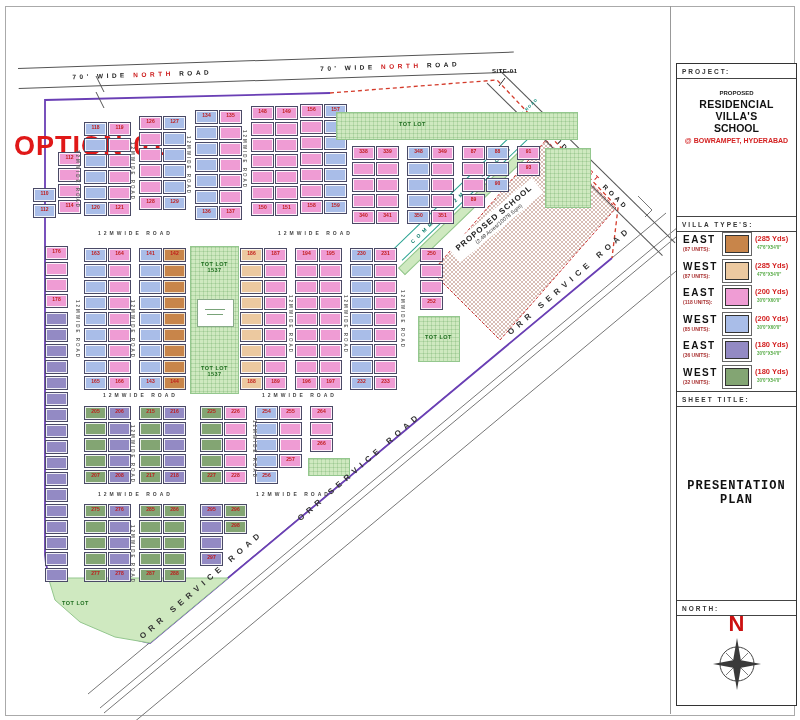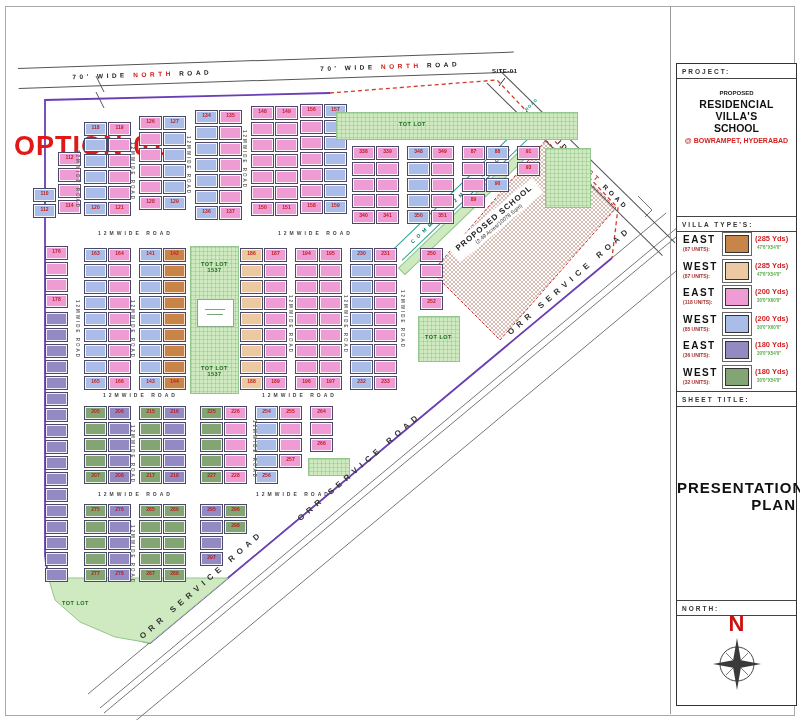--- a/index.html
+++ b/index.html
@@ -48,21 +48,21 @@
   #projBlock .pp4{font-size:7px;font-weight:bold;color:#d42222;margin-top:3px;}
   #vtLabel{top:152px;border-top:1px solid #444;}
   #legend-rows{position:absolute;top:168px;left:0;width:100%;}
   .leg-row{position:relative;height:26.5px;}
   .leg-dir{position:absolute;left:6px;top:2px;font-size:10px;font-weight:bold;color:#111;letter-spacing:1.5px;}
   .leg-units{position:absolute;left:6px;top:14px;font-size:5px;font-weight:bold;color:#a33;}
   .leg-sw{position:absolute;left:48px;top:3px;width:22px;height:16px;border:1px solid #333;box-shadow:0 0 0 2px #fff,0 0 0 3px #666;}
   .leg-yds{position:absolute;left:78px;top:2px;font-size:7.5px;font-weight:bold;color:#d42222;white-space:nowrap;}
   .leg-dims{position:absolute;left:80px;top:13px;font-size:4.5px;font-weight:bold;color:#55aa44;white-space:nowrap;}
   #shLabel{top:327px;border-top:1px solid #444;}
-  #presPlan{top:415px;text-align:right;font-size:15px;font-weight:bold;color:#111;letter-spacing:1px;}
+  #presPlan{top:415px;text-align:center;font-size:12px;font-weight:bold;color:#111;letter-spacing:1px;font-family:Liberation Mono, monospace;}
   #noLabel{top:536px;border-top:1px solid #444;}
   #compass{position:absolute;top:550px;left:0;width:100%;text-align:center;}
   #compass .N{font-size:22px;font-weight:bold;color:#cc1111;line-height:20px;}
 </style>
 </head>
 <body>
 
 <div id="sheet">
   <div class="frame"></div>
 

